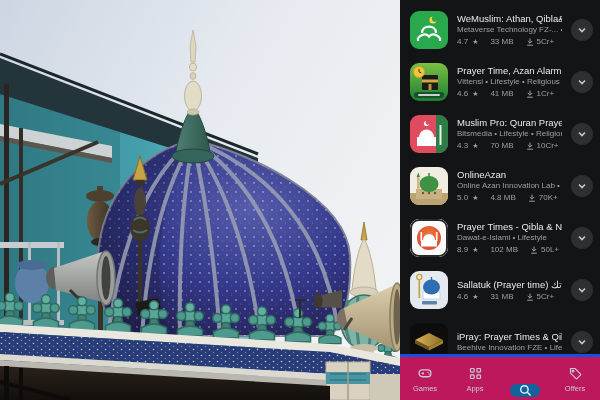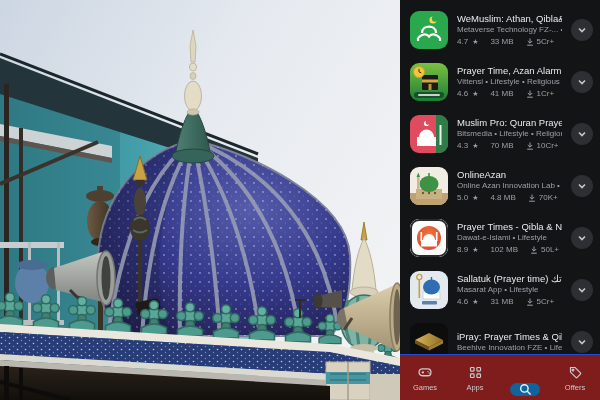--- a/index.html
+++ b/index.html
@@ -16,21 +16,21 @@
   .app-icon svg{display:block;}
   .app-meta{flex:1;min-width:0;}
   .app-title{font-size:9.5px;line-height:11px;color:#e8eaed;white-space:nowrap;overflow:hidden;}
   .app-sub{font-size:8px;line-height:10px;color:#9aa0a6;margin-top:1px;white-space:nowrap;overflow:hidden;}
   .app-stats{font-size:8px;line-height:10px;color:#9aa0a6;margin-top:2px;display:flex;align-items:center;gap:3px;white-space:nowrap;}
   .star{font-size:7px;color:#9aa0a6;margin-left:1px;}
   .gap{width:6px;}
   .dl-icon{display:inline-flex;}
   .chev{width:22px;height:22px;border-radius:50%;background:#2d2f32;flex:none;display:flex;align-items:center;justify-content:center;cursor:pointer;}
   
-  .nav{position:absolute;left:0;right:0;bottom:0;height:46px;background:#7f1d1d;border-top:1px solid #1d4ed8;display:flex;align-items:stretch;z-index:5;}
+  .nav{position:absolute;left:0;right:0;bottom:0;height:46px;background:#be185d;border-top:3px solid #1d4ed8;display:flex;align-items:stretch;z-index:5;}
   .nav-item{flex:1;display:flex;flex-direction:column;align-items:center;justify-content:center;gap:2px;color:#c7cacd;cursor:pointer;}
   .nav-pill{width:30px;height:17px;border-radius:9px;display:flex;align-items:center;justify-content:center;}
   .nav-item.active .nav-pill{background:#12639c;}
   .nav-item.active{color:#e9f2fa;margin-top:35px;}
   .nav-label{font-size:7.5px;line-height:9px;color:#c7cacd;}
   .nav-item.active .nav-label{color:#92c7f1;}
 </style>
 </head>
 <body>
 
@@ -438,21 +438,20 @@
               <rect x="13" y="21" width="17" height="7" fill="#fff" stroke="#c3cfda" stroke-width="0.8"></rect>
               <ellipse cx="21.5" cy="16" rx="8.5" ry="7.5" fill="#2f6db2"></ellipse>
               <rect x="20.8" y="6" width="1.4" height="3.5" fill="#2f6db2"></rect>
               <rect x="8.5" y="8" width="1.6" height="19" fill="#c9a23f"></rect>
               <circle cx="9.3" cy="6" r="2.6" fill="none" stroke="#c9a23f" stroke-width="1.3"></circle>
               <rect x="12" y="30" width="15" height="3.4" rx="1" fill="#5b82a8"></rect>
             </svg>
         </div>
         <div class="app-meta">
           <div class="app-title">Sallatuk (Prayer time) صلاتك</div>
-          <div class="app-sub">Masarat App • Lifestyle</div>
           <div class="app-stats">
             <span>4.6</span>
               <span class="star">★</span>
               <span class="gap"></span>
             <span>31 MB</span>
               <span class="gap"></span>
             <span class="dl-icon">
                 <svg width="8" height="8" viewBox="0 0 8 8">
                   <path d="M4,0.5 V4.8 M1.8,3 L4,5.2 L6.2,3 M1.2,7.2 H6.8" stroke="#9aa0a6" stroke-width="1" fill="none"></path>
                 </svg>

